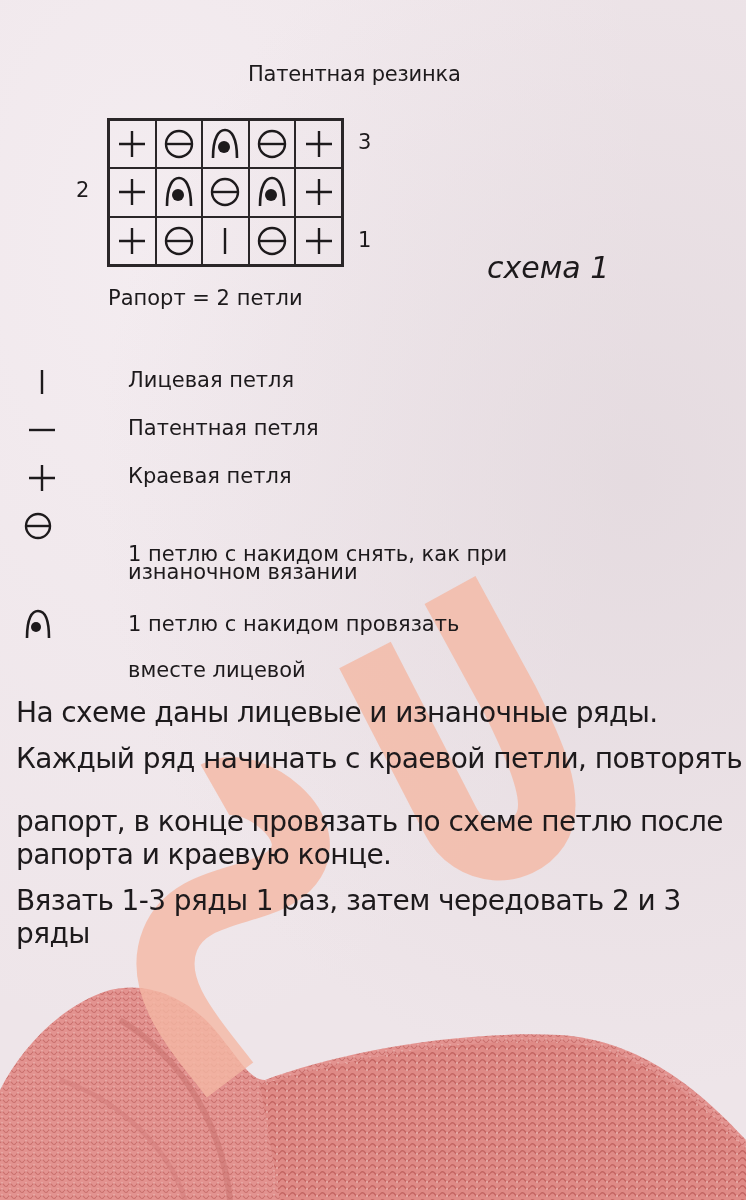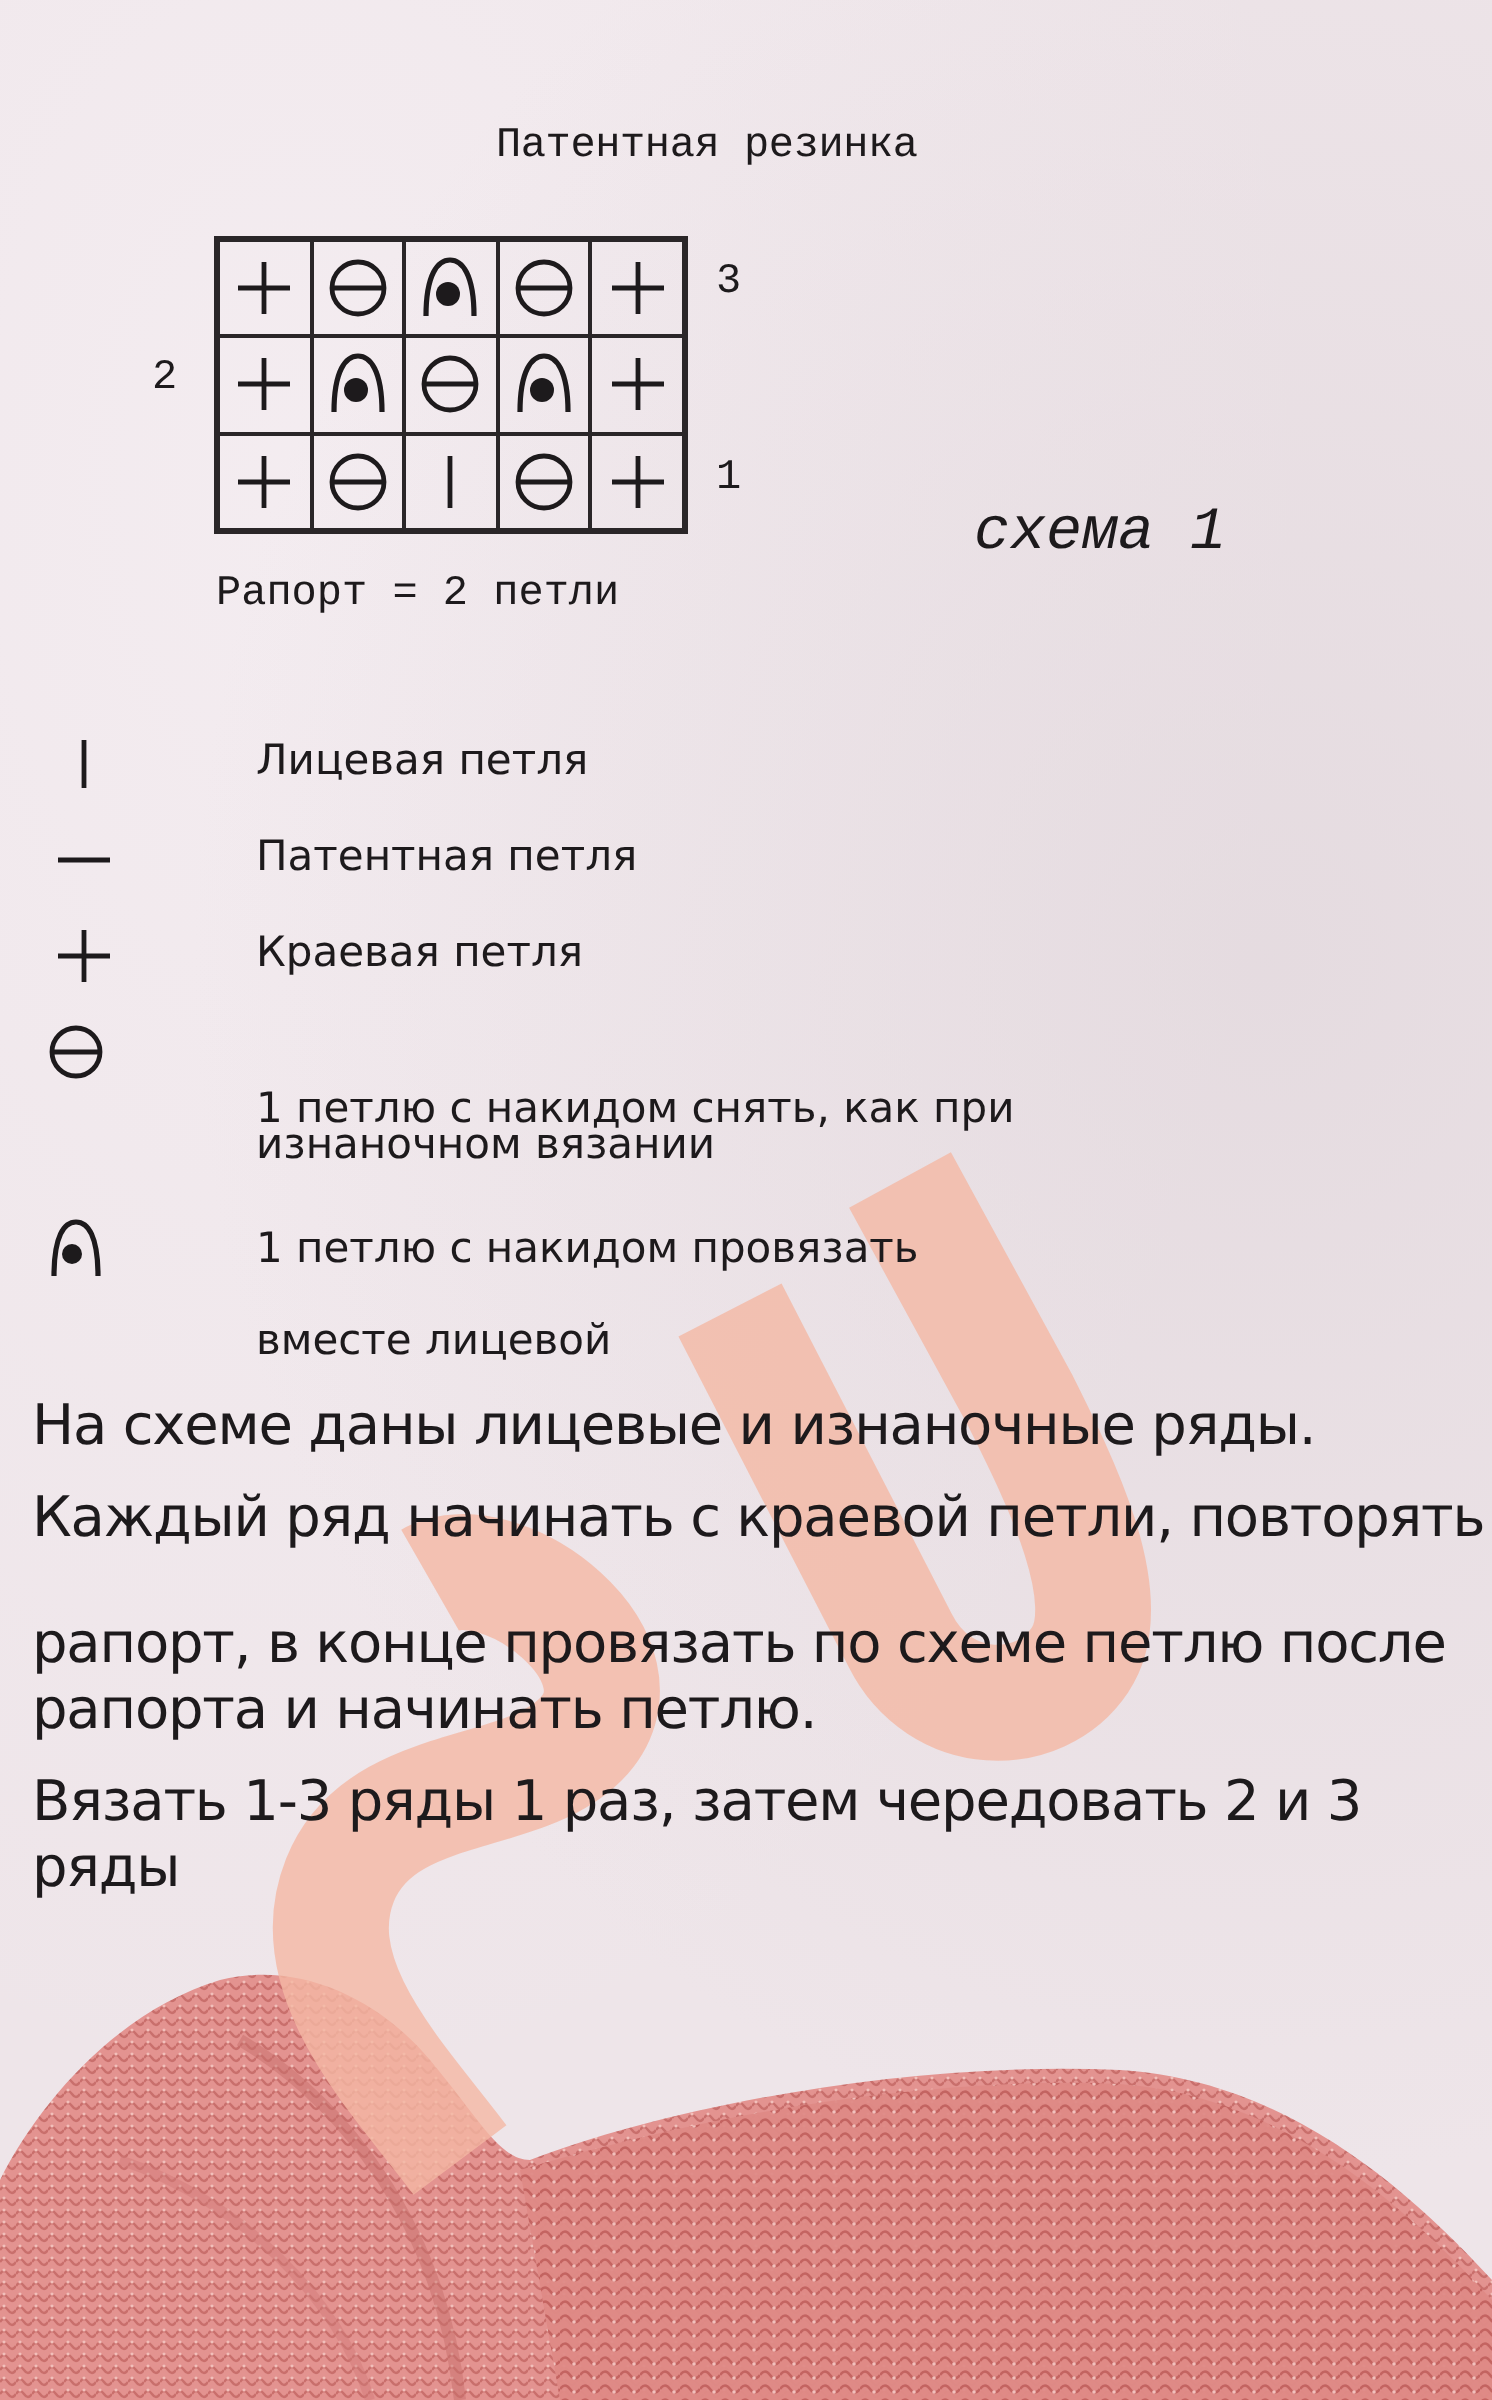--- a/index.html
+++ b/index.html
@@ -9,21 +9,21 @@
     font-family:"DejaVu Sans", sans-serif;
     color:#1d1a1c;
   }
   .paper {
     position:absolute; inset:0;
     background:
       radial-gradient(ellipse at 85% 40%, rgba(225,215,220,0.7), rgba(0,0,0,0) 60%),
       radial-gradient(ellipse at 20% 20%, rgba(245,238,242,0.8), rgba(0,0,0,0) 60%),
       #eee5e9;
   }
-  .abs { position:absolute;font-family:Liberation Mono, monospace; }
+  .abs { position:absolute; }
   .title { left:248px; top:62px; font-size:21px; letter-spacing:-0.2px; }
   .grid {
     left:107px; top:118px; width:233px; height:145px;
     display:grid; grid-template-columns:repeat(5, 1fr); grid-template-rows:repeat(3,1fr);
     border:2px solid #2a2628;
   }
   .cell { border:1px solid #2a2628; display:flex; align-items:center; justify-content:center; }
   .cell svg { width:34px; height:34px; }
   .rownum { font-size:21px; }
   .schema { left:487px; top:250px; font-size:30px; font-style:italic; }
@@ -204,15 +204,15 @@
       </svg>
     </div>
   <div class="legend-text" style="top:612px;">1 петлю с накидом провязать</div>
   <div class="legend-text" style="top:658px;">вместе лицевой</div>
 </div>
 
 <div>
   <div class="body-text" style="top:696px;">На схеме даны лицевые и изнаночные ряды.</div>
   <div class="body-text" style="top:742px;">Каждый ряд начинать с краевой петли, повторять</div>
   <div class="body-text" style="top:790px;margin-top:15px;">рапорт, в конце провязать по схеме петлю после</div>
-  <div class="body-text" style="top:838px;">рапорта и начинать петлю.</div>
+  <div class="body-text" style="top:838px;">рапорта и краевую конце.</div>
   <div class="body-text" style="top:884px;">Вязать 1-3 ряды 1 раз, затем чередовать 2 и 3 ряды</div>
 </div>
 
 </body></html>

